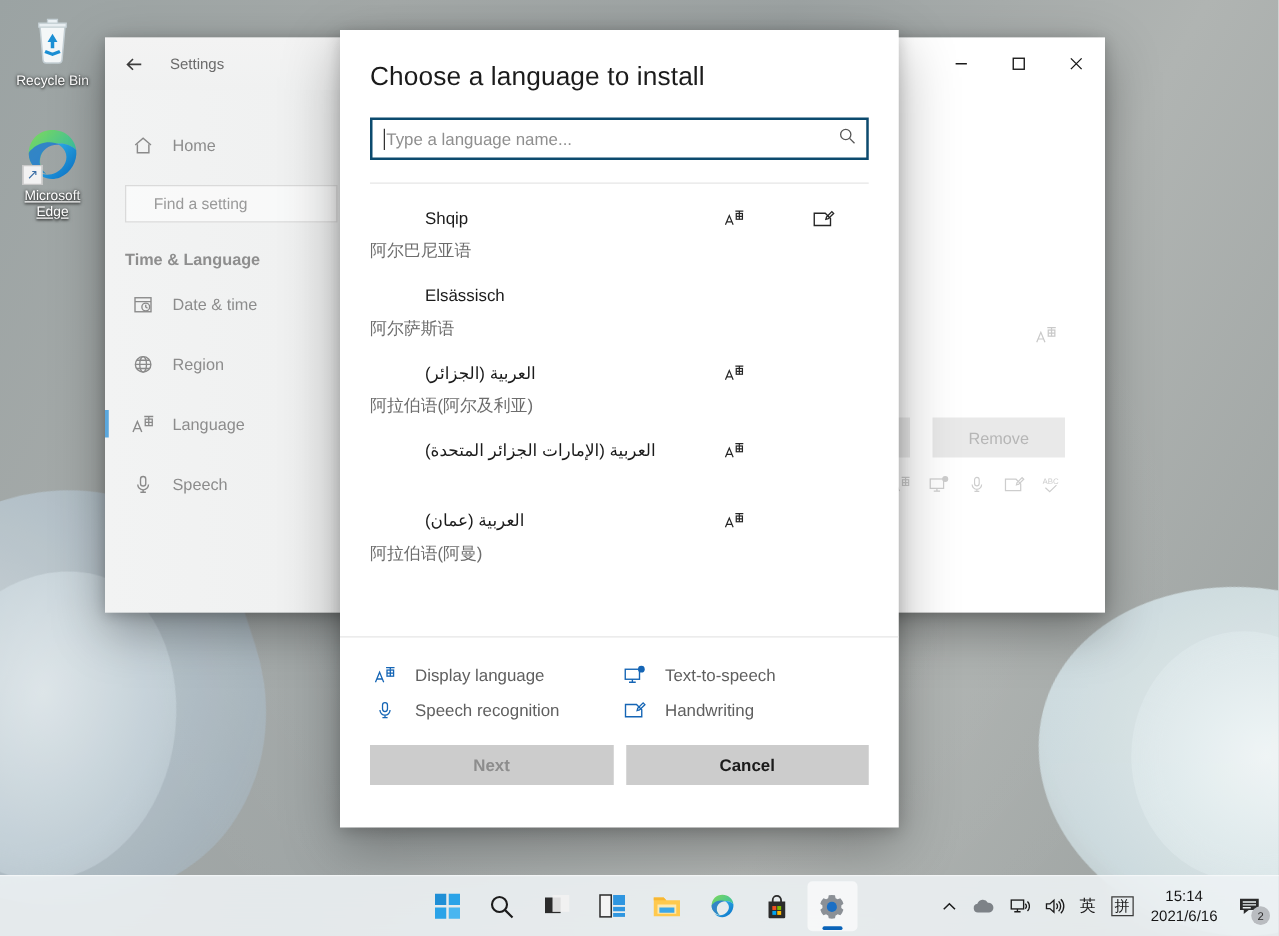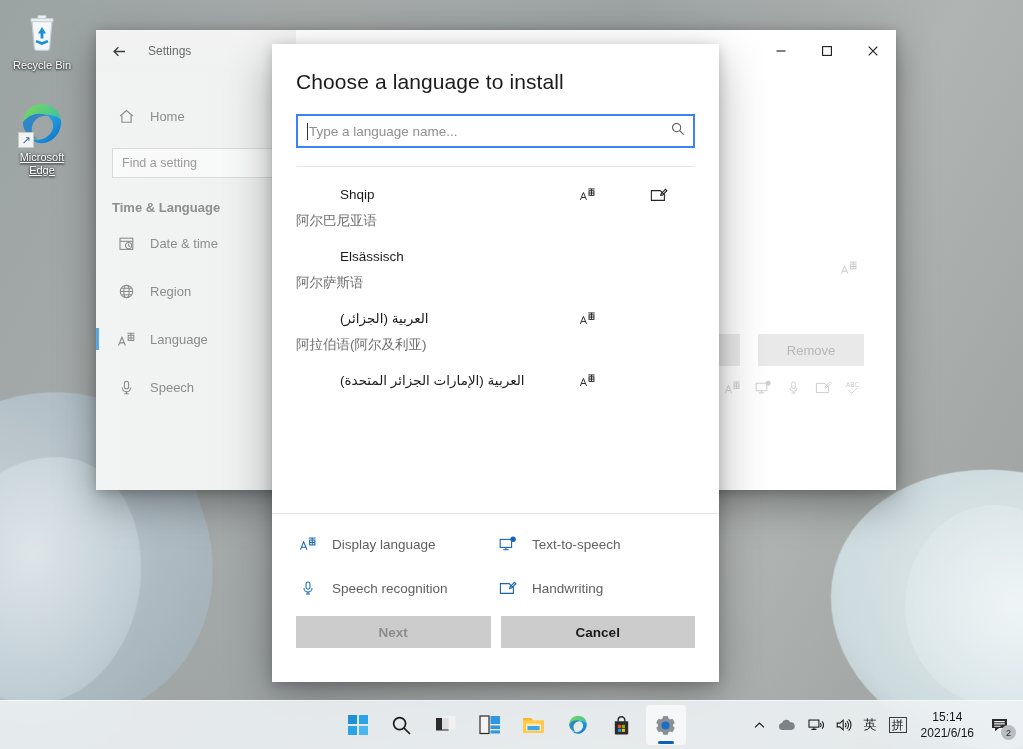--- a/index.html
+++ b/index.html
@@ -80,21 +80,21 @@
     width: 16px; height: 16px;
     background: #f2f2f2;
     border: 1px solid #c8c8c8;
     display: flex; align-items: center; justify-content: center;
     font-size: 11px; color: #3a6ea5; line-height: 1;
   }
 
   
   #settings-window {
     position: absolute;
-    left: 96px; top: 30px;
+    left: 84px; top: 30px;
     width: 800px; height: 460px;
     background: #ffffff;
     box-shadow: 0 14px 38px rgba(0,0,0,.34), 0 2px 10px rgba(0,0,0,.22);
     overflow: hidden;
   }
   #settings-titlebar {
     position: absolute; top: 0; left: 0; right: 0; height: 42px;
     display: flex; align-items: stretch;
   }
   #titlebar-left {
@@ -143,21 +143,21 @@
   .nav-label {
     margin-left: 12px;
     font-size: 13px; color: #8c8c8c;
   }
   #find-setting-box {
     margin: 12px 14px 0 16px;
     height: 30px;
     background: rgba(255,255,255,.55);
     border: 1px solid #dadada;
     display: flex; align-items: center;
-    padding: 0 9px;
+    padding: 0 22px;
     cursor: text;
   }
   #find-setting-box span {
     font-size: 12.5px; color: #9a9a9a;
   }
   #sidebar-group-title {
     margin: 22px 0 0 16px;
     font-size: 13px; font-weight: bold; color: #8e8e8e;
   }
   .nav-item {
@@ -200,35 +200,35 @@
   #btn-remove  { width: 106px; }
   #content-feature-row {
     position: absolute; right: 32px; top: 308px;
     display: flex; gap: 14px; align-items: center;
     color: #cdcdcd;
   }
 
   
   #lang-dialog {
     position: absolute;
-    left: 272px; top: 44px;
+    left: 272px; top: 24px;
     width: 447px; height: 638px;
     background: #ffffff;
     box-shadow: 0 16px 44px rgba(0,0,0,.30), 0 3px 12px rgba(0,0,0,.20);
     display: flex; flex-direction: column;
   }
   #dialog-head { padding: 26px 24px 0 24px; }
   #dialog-title {
     font-size: 21px; font-weight: normal; color: #1b1b1b;
     letter-spacing: .1px;
   }
   #search-wrap {
     margin-top: 20px;
     height: 34px;
-    border: 2px solid #3b82f6;
+    border: 2px solid #0c4a6e;
     display: flex; align-items: center;
     padding: 0 8px 0 9px;
     background: #fff;
     cursor: text;
   }
   #caret {
     width: 1px; height: 17px; background: #333; margin-right: 1px;
   }
   #search-placeholder {
     flex: 1 1 auto;
@@ -266,21 +266,21 @@
     color: #262626;
   }
   .lang-icons .slot { width: 72px; display: flex; justify-content: center; }
 
   #dialog-divider-bottom { height: 1px; background: #e6e6e6; }
 
   
   #legend {
     display: grid;
     grid-template-columns: 200px 1fr;
-    row-gap: 28px;
+    row-gap: 12px;
     padding: 22px 24px 12px 24px;
   }
   .legend-item { display: flex; align-items: center; cursor: default; }
   .legend-ico {
     width: 24px; display: flex; align-items: center; justify-content: center;
     color: #1565b5;
   }
   .legend-text {
     margin-left: 12px; font-size: 13.5px; color: #5f5f5f;
   }
@@ -623,20 +623,35 @@
               <svg width="17" height="15" viewBox="0 0 19 17" fill="none" stroke="currentColor" stroke-width="1.1">
                 <path d="M1.4 14.6 L4.9 6.2 L8.4 14.6 M2.9 11.9 H6.9"></path>
                 <path d="M10.4 2.2 H17.6 M14 2.2 V4.1"></path>
                 <rect x="11.2" y="4.3" width="5.6" height="5.2"></rect>
                 <path d="M14 4.3 V9.5 M11.2 6.9 H16.8"></path>
               </svg>
             </span>
             <span class="slot"></span>
           </div>
         </div>
+        <div class="lang-row">
+          <div class="lang-native rtl">العربية (عمان)</div>
+          <div class="lang-local">阿拉伯语(阿曼)</div>
+          <div class="lang-icons">
+            <span class="slot">
+              <svg width="17" height="15" viewBox="0 0 19 17" fill="none" stroke="currentColor" stroke-width="1.1">
+                <path d="M1.4 14.6 L4.9 6.2 L8.4 14.6 M2.9 11.9 H6.9"></path>
+                <path d="M10.4 2.2 H17.6 M14 2.2 V4.1"></path>
+                <rect x="11.2" y="4.3" width="5.6" height="5.2"></rect>
+                <path d="M14 4.3 V9.5 M11.2 6.9 H16.8"></path>
+              </svg>
+            </span>
+            <span class="slot"></span>
+          </div>
+        </div>
       </div>
 
     <div id="dialog-divider-bottom"></div>
 
     <div id="legend">
       <div class="legend-item">
         <span class="legend-ico">
           <svg width="18" height="16" viewBox="0 0 19 17" fill="none" stroke="currentColor" stroke-width="1.1">
             <path d="M1.4 14.6 L4.9 6.2 L8.4 14.6 M2.9 11.9 H6.9"></path>
             <path d="M10.4 2.2 H17.6 M14 2.2 V4.1"></path>

